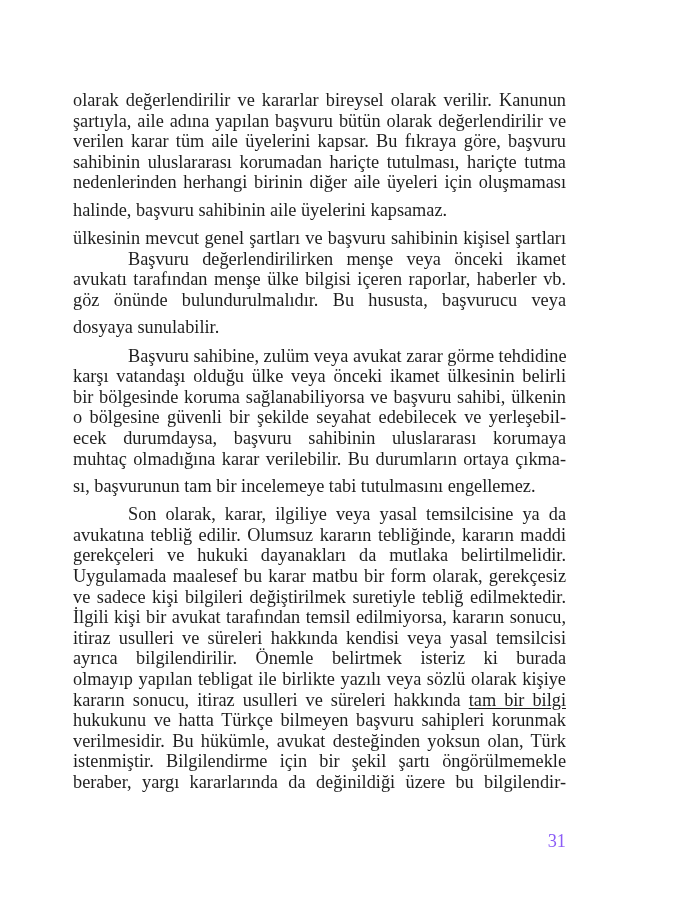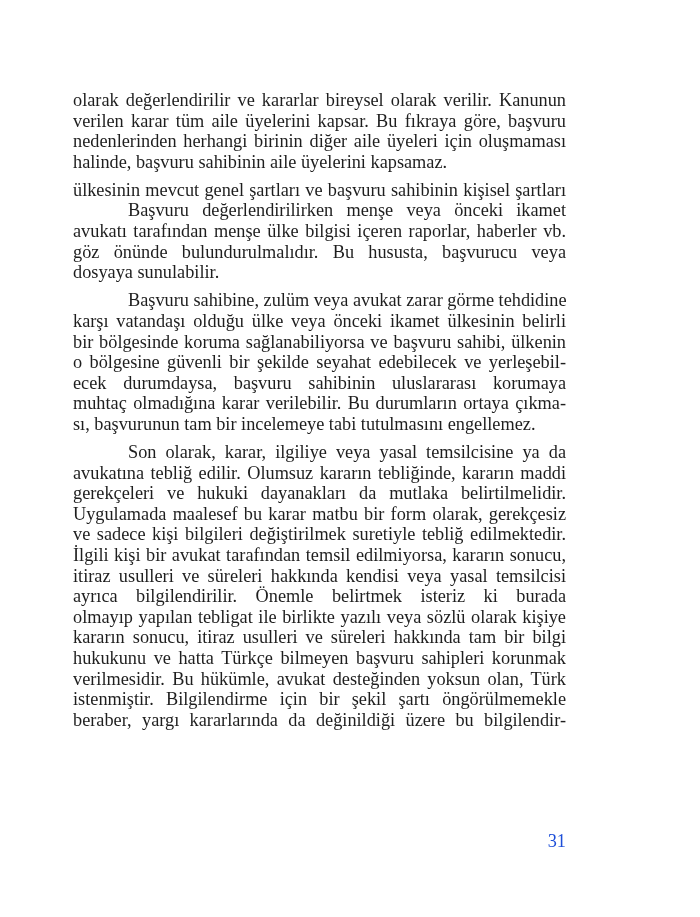--- a/index.html
+++ b/index.html
@@ -8,37 +8,39 @@
   .column {
     position: absolute; left: 73px; top: 76px; width: 493px;
     font-family: "Liberation Serif", "DejaVu Serif", serif;
     font-size: 18.3px; color: #1e1e1e;
   }
   .para { margin: 0 0 7.5px 0; }
   .line {
     display: block; height: 20.6px; line-height: 20.6px;
     white-space: nowrap; text-align: justify; text-align-last: justify;
   }
-  .line.last { text-align-last: left; }
+  .line.last { text-align-last: left; margin-top: 7px; }
   .line.indent { padding-left: 55px; }
-  .u { text-underline-offset: 2px; }
+  .u { text-decoration: underline; text-underline-offset: 2px; }
   .page-number {
     position: absolute; left: 540px; top: 817px; width: 26px; text-align: right;
-    font-family: "Liberation Serif", "DejaVu Serif", serif; font-size: 18.3px; color: #1d4ed8;
+    font-family: "Liberation Serif", "DejaVu Serif", serif; font-size: 18.3px; color: #8b5cf6;
   }
 </style>
 </head>
 <body>
 
 <div class="page">
   <div class="column">
 
     <p class="para">
       <span class="line">olarak değerlendirilir ve kararlar bireysel olarak verilir. Kanunun</span>
+      <span class="line">şartıyla, aile adına yapılan başvuru bütün olarak değerlendirilir ve</span>
       <span class="line">verilen karar tüm aile üyelerini kapsar. Bu fıkraya göre, başvuru</span>
+      <span class="line">sahibinin uluslararası korumadan hariçte tutulması, hariçte tutma</span>
       <span class="line">nedenlerinden herhangi birinin diğer aile üyeleri için oluşmaması</span>
       <span class="line last">halinde, başvuru sahibinin aile üyelerini kapsamaz.</span>
     </p>
 
     <p class="para">
       <span class="line">ülkesinin mevcut genel şartları ve başvuru sahibinin kişisel şartları</span>
       <span class="line indent">Başvuru değerlendirilirken menşe veya önceki ikamet</span>
       <span class="line">avukatı tarafından menşe ülke bilgisi içeren raporlar, haberler vb.</span>
       <span class="line">göz önünde bulundurulmalıdır. Bu hususta, başvurucu veya</span>
       <span class="line last">dosyaya sunulabilir.</span>

